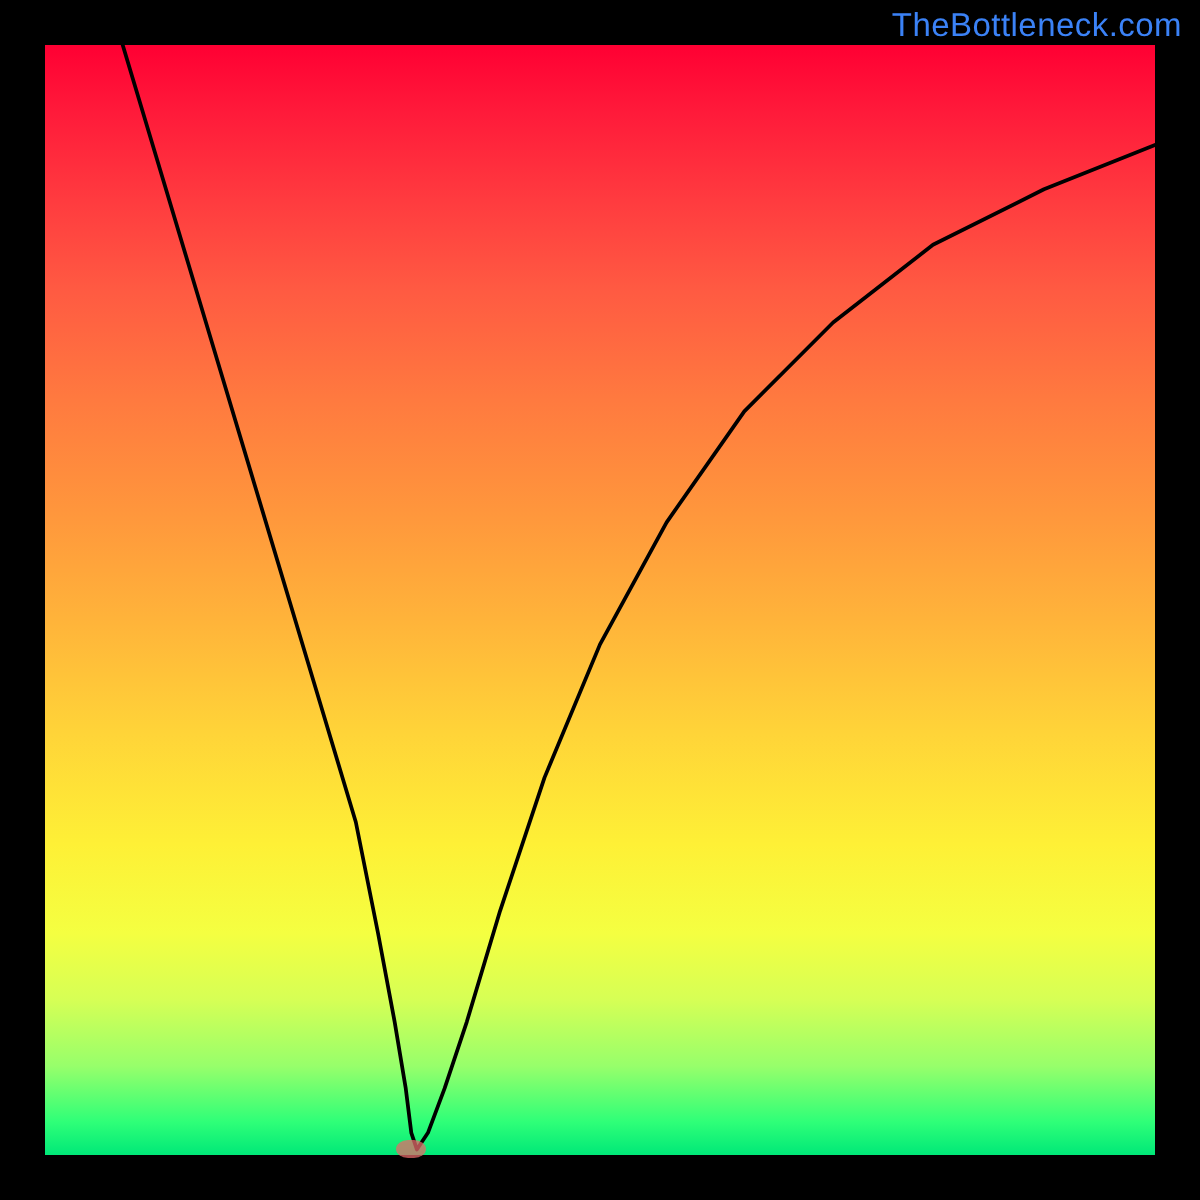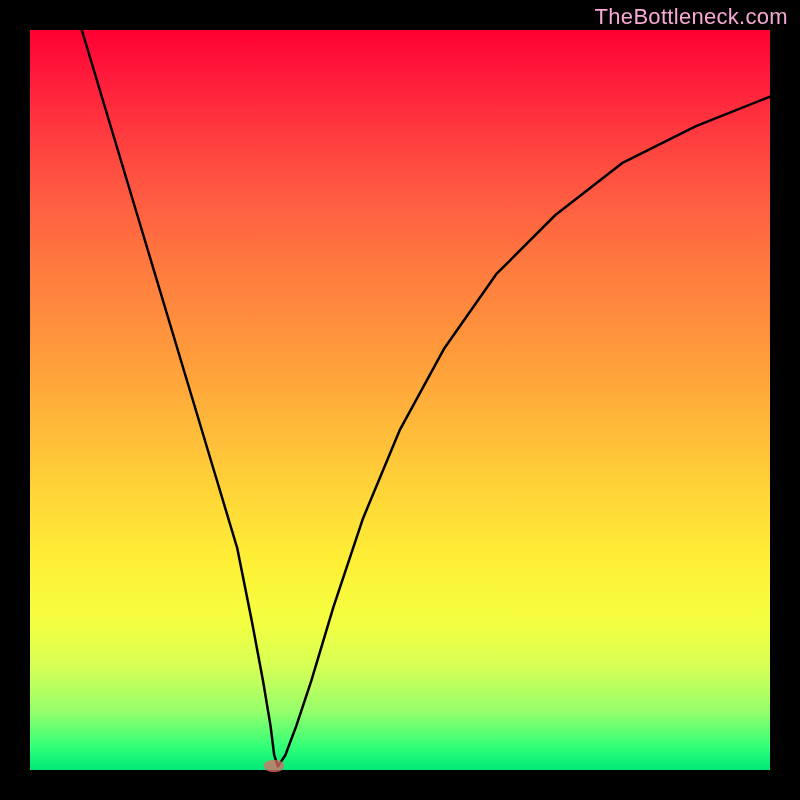--- a/index.html
+++ b/index.html
@@ -39,21 +39,21 @@
       #d6ff55 86%,
       #97ff6b 92%,
       #2fff78 97%,
       #00e878 100%
     );
   }
   .watermark {
     position: absolute;
     top: 4px;
     right: 12px;
-    color: #f9a8d4;
+    color: #3b82f6;
     font-size: 22px;
     letter-spacing: 0.3px;
     font-weight: 500;
   }
   svg.curve {
     position: absolute;
     top: 0;
     left: 0;
   }
   .marker {

